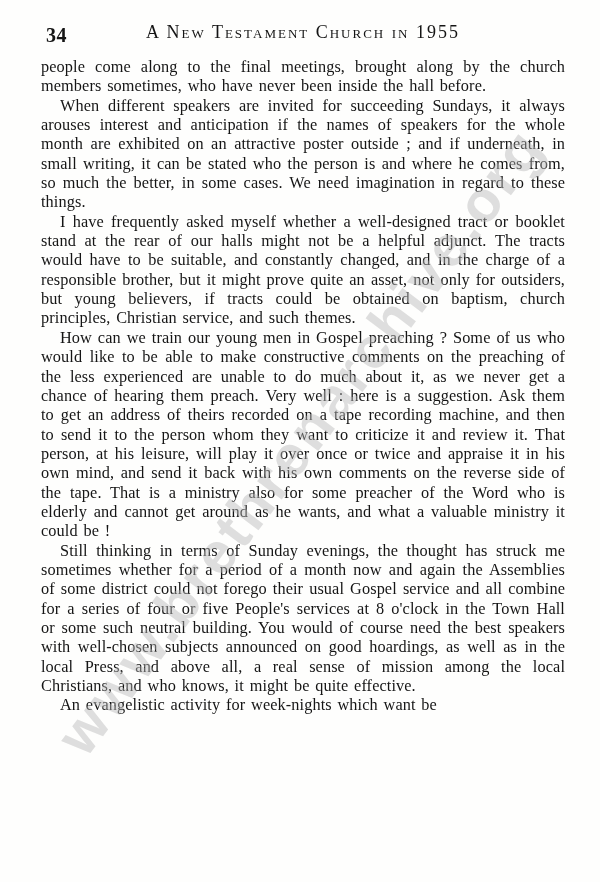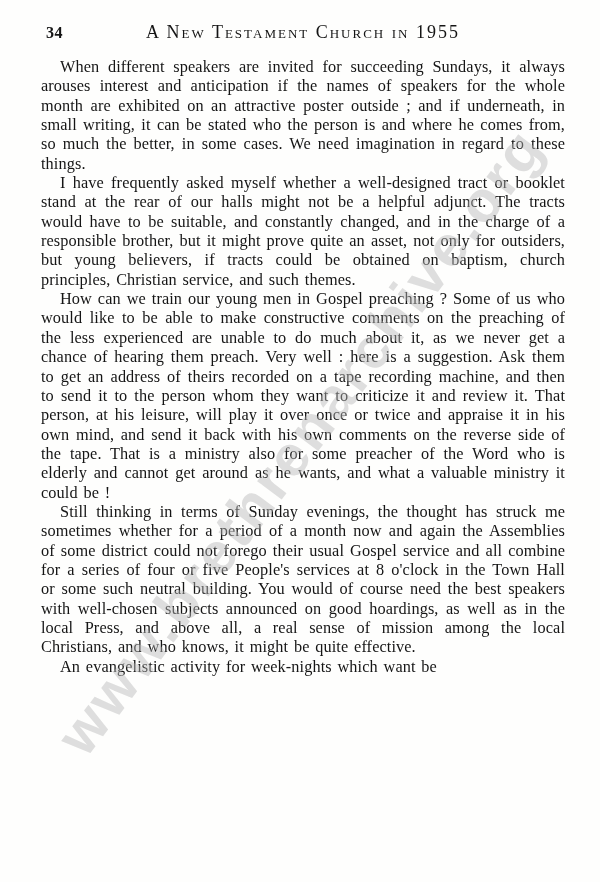--- a/index.html
+++ b/index.html
@@ -20,21 +20,21 @@
     position: absolute;
     top: 22px;
     left: 44px;
     right: 38px;
     height: 24px;
   }
   .pagenum {
     position: absolute;
     left: 2px;
     top: 2px;
-    font-size: 16px;
+    font-size: 20px;
     font-weight: bold;
     letter-spacing: 0.5px;
   }
   .running-title {
     display: block;
     text-align: center;
     font-variant: small-caps;
     font-size: 18px;
     letter-spacing: 2px;
     white-space: nowrap;
@@ -73,20 +73,21 @@
 <body>
 
 <div class="page">
 
   <header class="header">
     <span class="pagenum">34</span>
     <span class="running-title">A New Testament Church in 1955</span>
   </header>
 
   <main class="body-text">
+    <p class="para">people come along to the final meetings, brought along by the church members sometimes, who have never been inside the hall before.</p>
     <p class="para indent">When different speakers are invited for succeeding Sundays, it always arouses interest and anticipation if the names of speakers for the whole month are exhibited on an attractive poster outside ; and if underneath, in small writing, it can be stated who the person is and where he comes from, so much the better, in some cases. We need imagination in regard to these things.</p>
     <p class="para indent">I have frequently asked myself whether a well-designed tract or booklet stand at the rear of our halls might not be a helpful adjunct. The tracts would have to be suitable, and constantly changed, and in the charge of a responsible brother, but it might prove quite an asset, not only for outsiders, but young believers, if tracts could be obtained on baptism, church principles, Christian service, and such themes.</p>
     <p class="para indent">How can we train our young men in Gospel preaching ? Some of us who would like to be able to make constructive comments on the preaching of the less experienced are unable to do much about it, as we never get a chance of hearing them preach. Very well : here is a suggestion. Ask them to get an address of theirs recorded on a tape recording machine, and then to send it to the person whom they want to criticize it and review it. That person, at his leisure, will play it over once or twice and appraise it in his own mind, and send it back with his own comments on the reverse side of the tape. That is a ministry also for some preacher of the Word who is elderly and cannot get around as he wants, and what a valuable ministry it could be !</p>
     <p class="para indent">Still thinking in terms of Sunday evenings, the thought has struck me sometimes whether for a period of a month now and again the Assemblies of some district could not forego their usual Gospel service and all combine for a series of four or five People's services at 8 o'clock in the Town Hall or some such neutral building. You would of course need the best speakers with well-chosen subjects announced on good hoardings, as well as in the local Press, and above all, a real sense of mission among the local Christians, and who knows, it might be quite effective.</p>
     <p class="para indent">An evangelistic activity for week-nights which want be</p>
   </main>
 
   <div class="watermark">www.brethrenarchive.org</div>
 
 </div>

